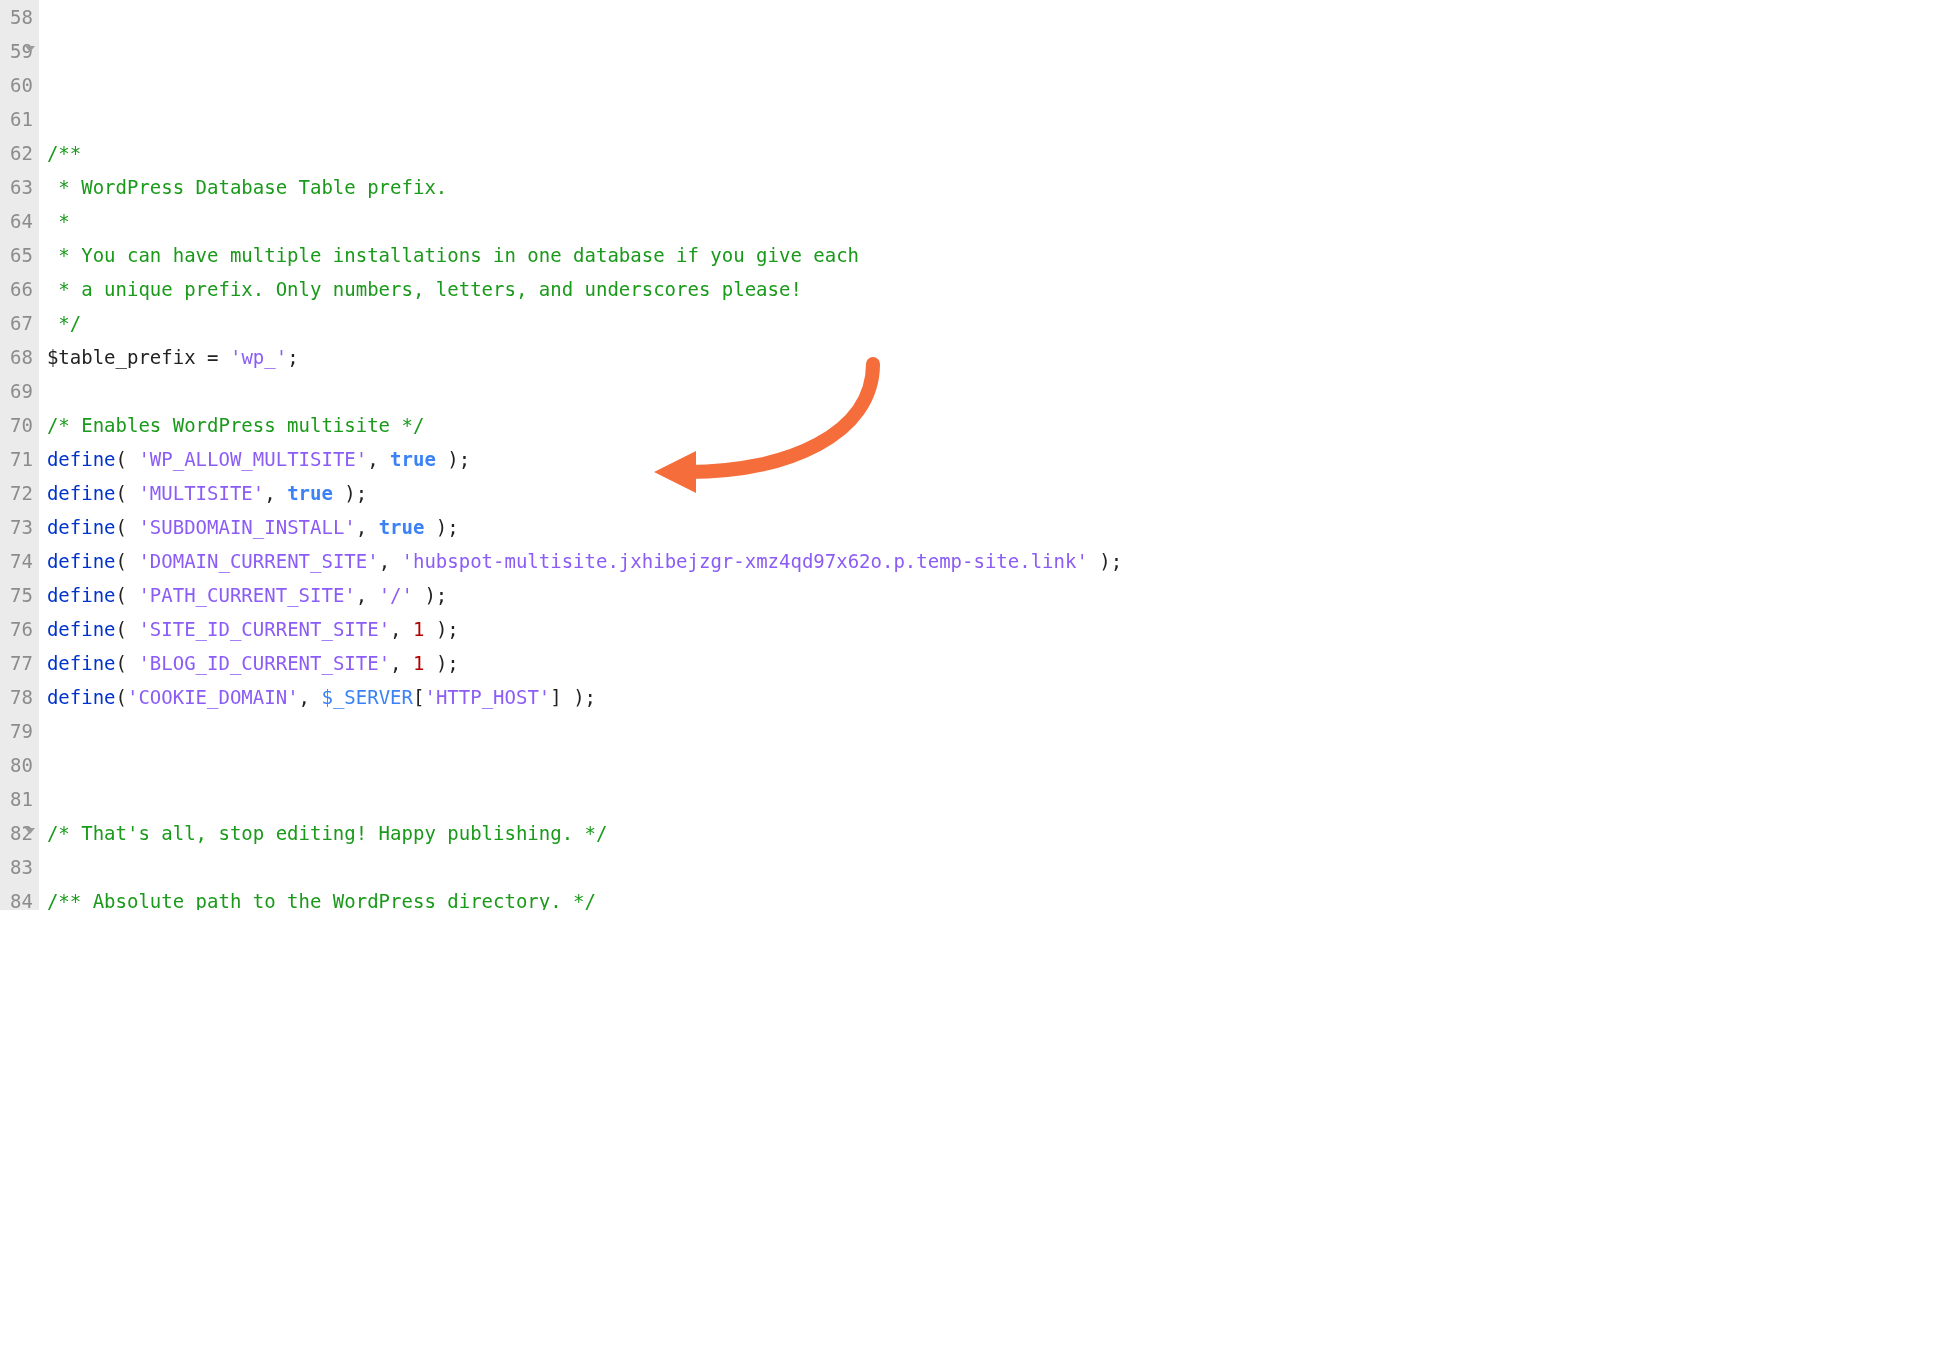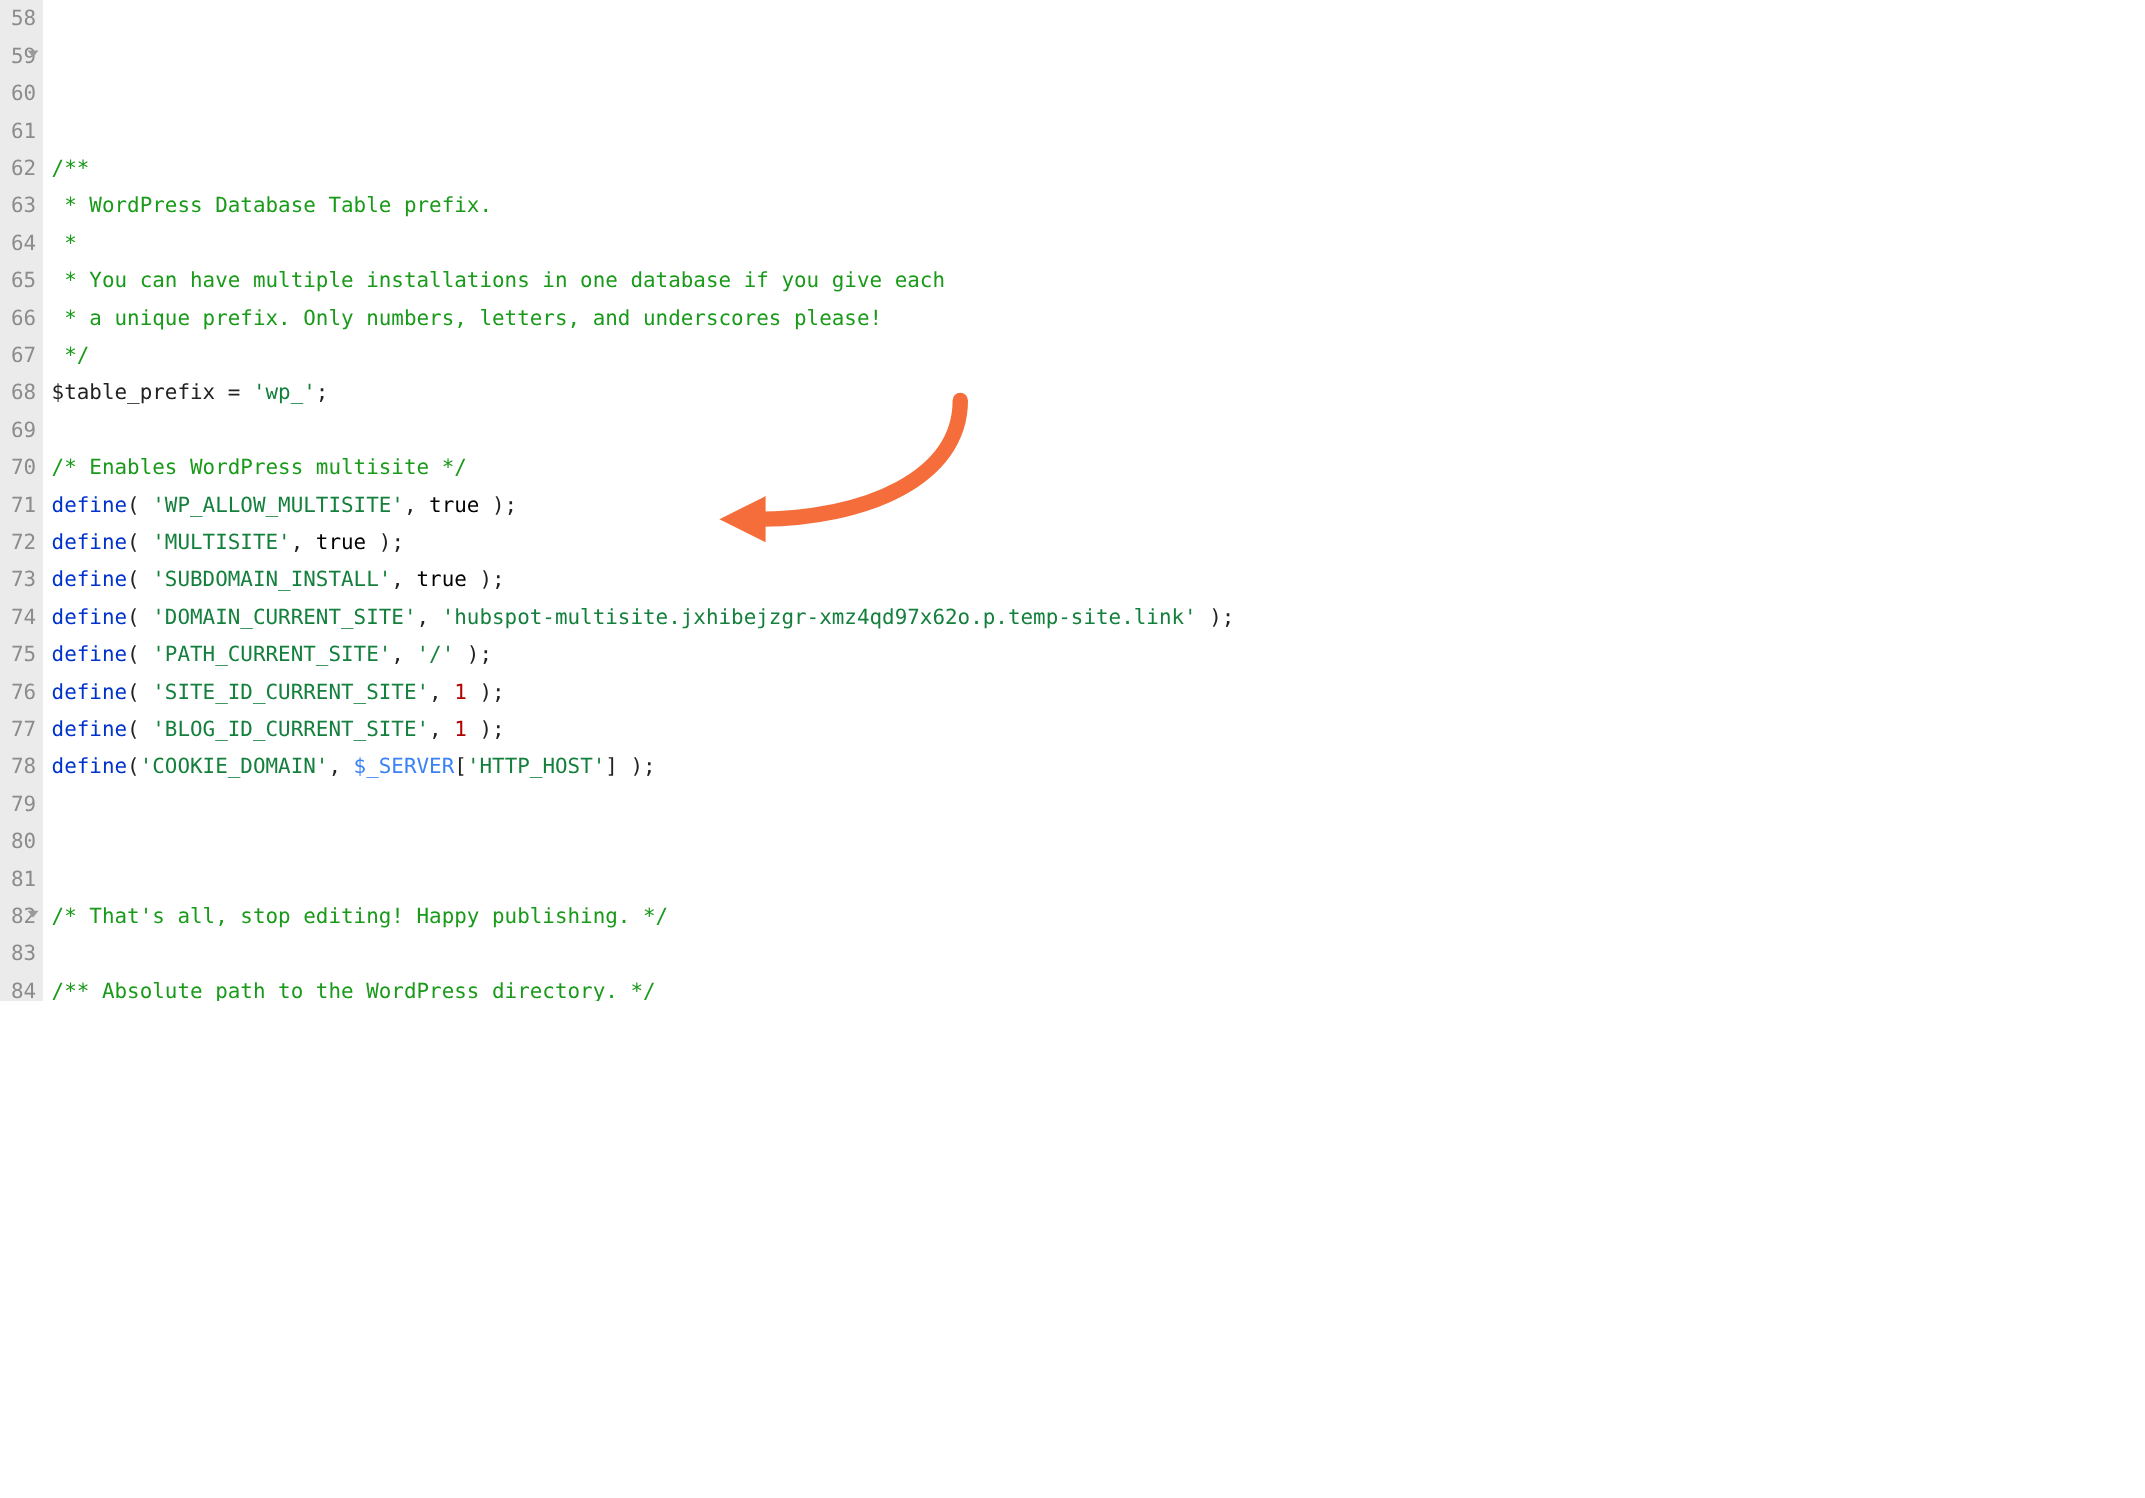--- a/index.html
+++ b/index.html
@@ -51,22 +51,22 @@
     overflow: hidden;
   }
   .code-line {
     height: 34px;
   }
 
   
   .c-comment   { color: #1a9a1a; }
   .c-var       { color: #222222; margin-top: 12px; }
   .c-op        { color: #222222; }
-  .c-string    { color: #15803d; }
-  .c-bool      { color: #000000; }
+  .c-string    { color: #8b5cf6; }
+  .c-bool      { color: #3b82f6; font-weight: bold; }
   .c-func      { color: #0033cc; margin-top: 16px; }
   .c-num       { color: #b30000; }
   .c-paren     { color: #222; }
   .c-superglob { color: #3b82f6; }
 
   
   .arrow {
     position: absolute;
     pointer-events: none;
   }

